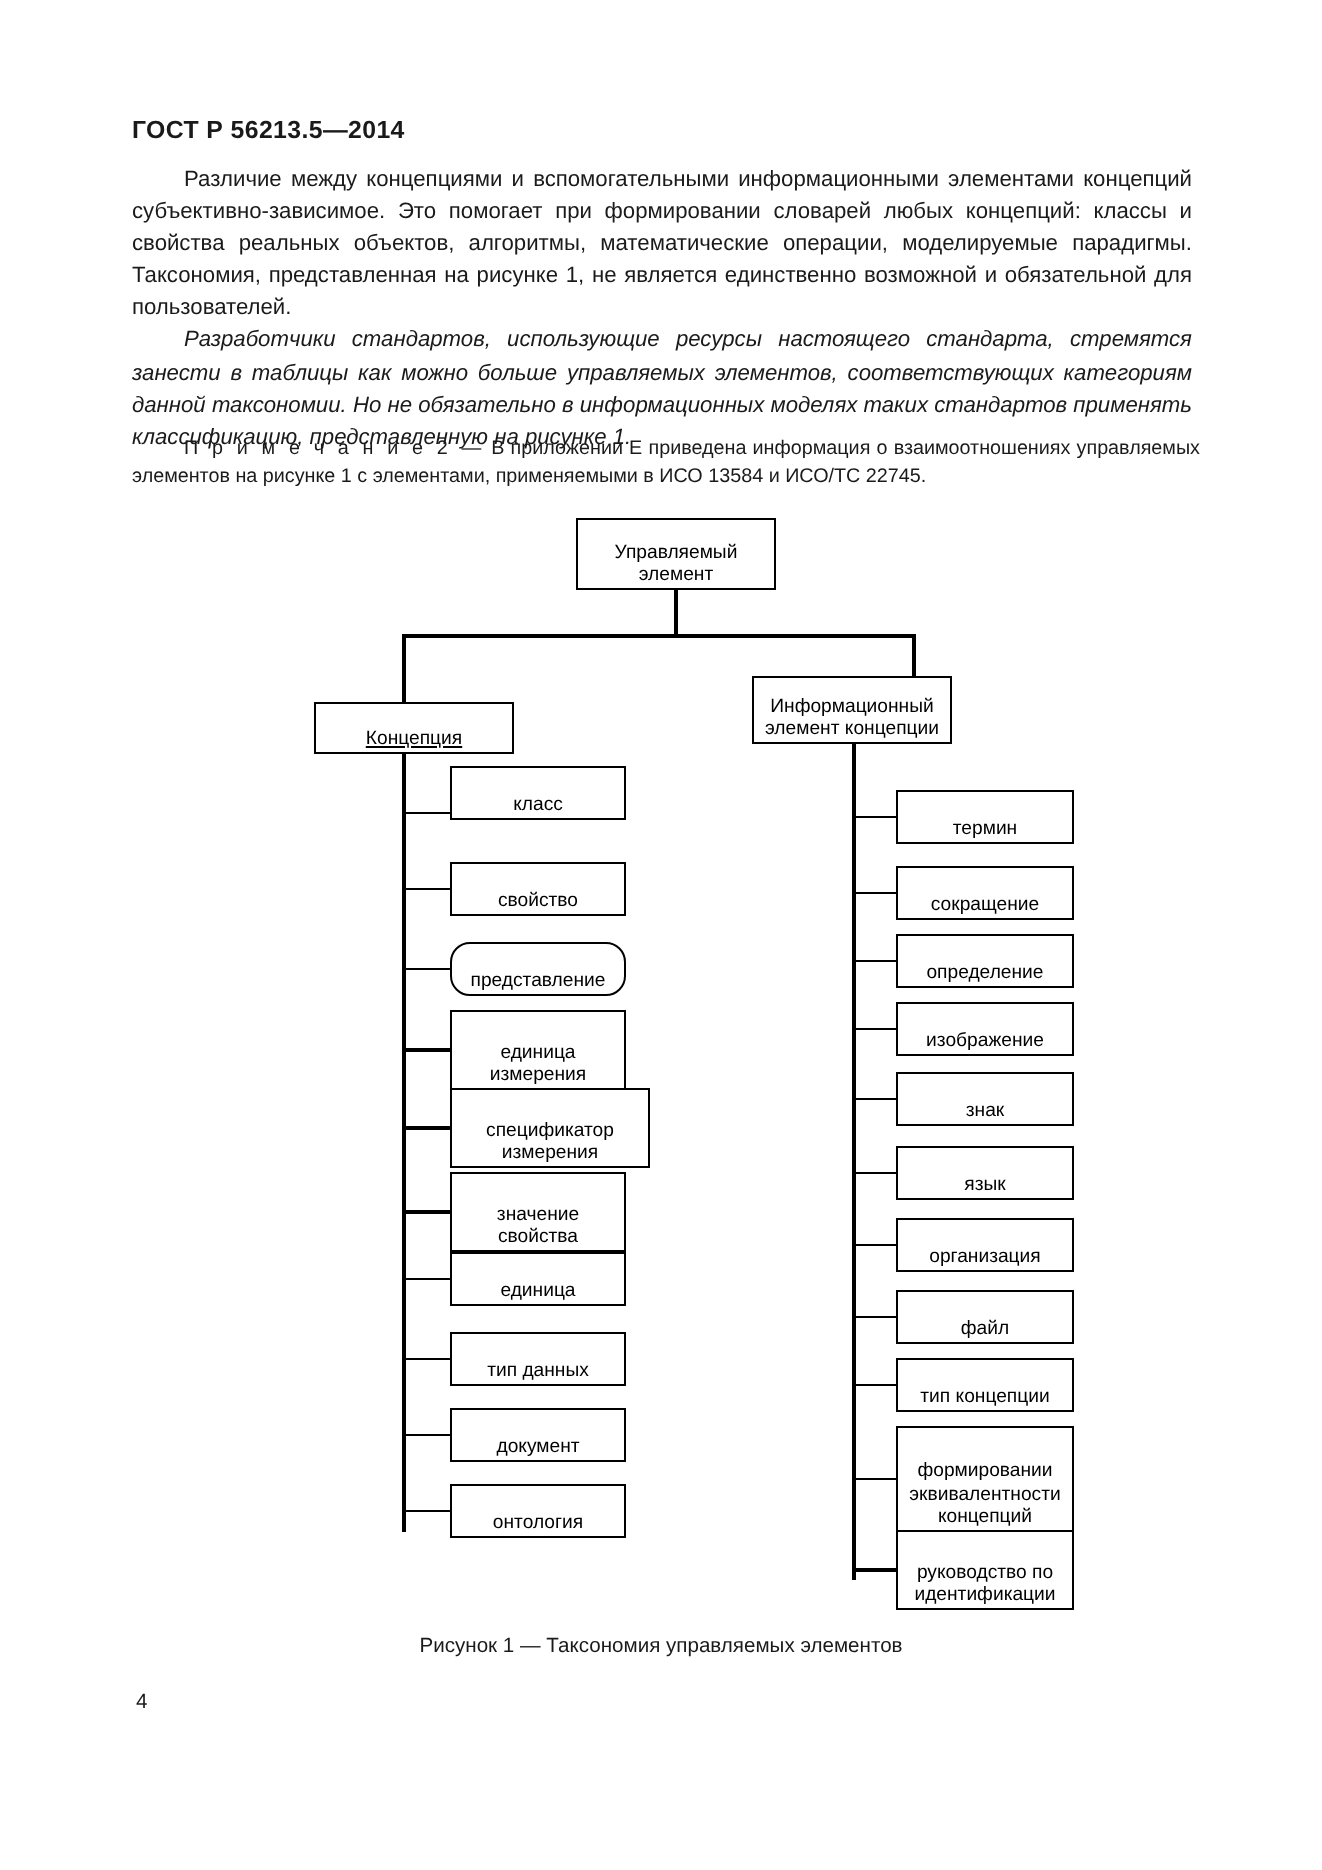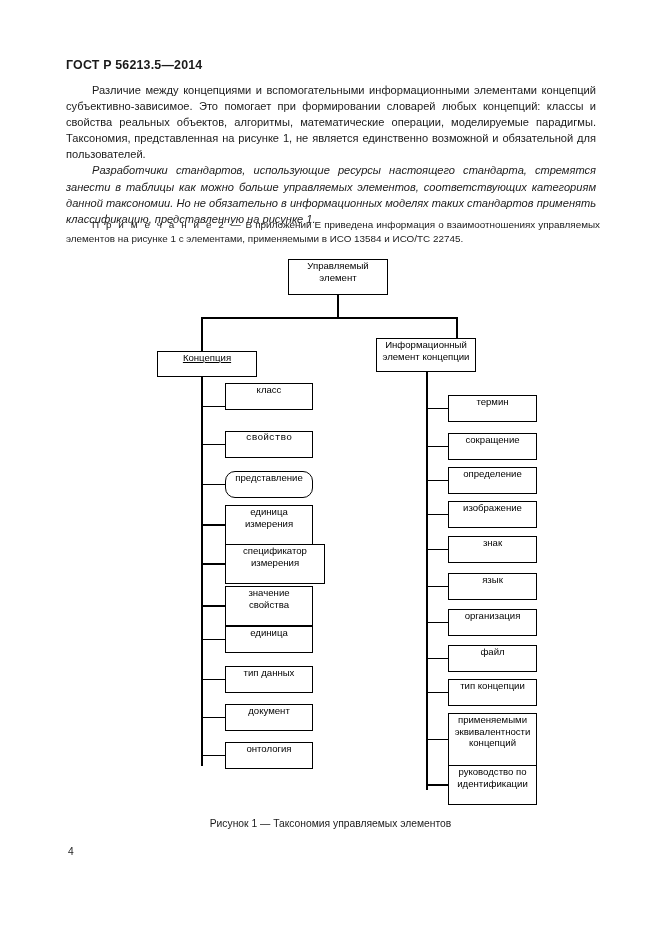--- a/index.html
+++ b/index.html
@@ -77,21 +77,21 @@
     top: 255px;
     width: 661px;
     height: 560px;
   }
   .node {
     position: absolute;
     border: 1.6px solid #000;
     background: #fff;
     box-sizing: border-box;
     display: flex;
-    align-items: flex-start;
+    align-items: flex-end;
     justify-content: center;
     text-align: center;
     font-size: 9.6px;
     line-height: 11.6px;
     color: #000;
     z-index: 2;
     padding: 0 2px;
   }
   .node span { display: block; }
   .conn {
@@ -168,21 +168,21 @@
 
     <div class="conn v" style="left:426px; top:117px; height:418px;"></div>
 
     <div id="left-children">
         <div class="node" style="left: 225px; top: 128px; width: 88px; height: 27px;">
           <div>
             <span>класс</span>
           </div>
         </div>
         <div class="conn h" style="left: 201px; top: 150.65px; width: 24px;"></div>
-        <div class="node" style="left: 225px; top: 176px; width: 88px; height: 27px; font-family: Liberation Mono, monospace;">
+        <div class="node" style="left: 225px; top: 176px; width: 88px; height: 27px;">
           <div>
             <span>свойство</span>
           </div>
         </div>
         <div class="conn h" style="left: 201px; top: 188.65px; width: 24px;"></div>
         <div class="node" style="left: 225px; top: 216px; width: 88px; height: 27px; border-radius: 10px;">
           <div>
             <span>представление</span>
           </div>
         </div>
@@ -284,21 +284,21 @@
         </div>
         <div class="conn h" style="left: 426px; top: 402.65px; width: 22px;"></div>
         <div class="node" style="left: 448px; top: 424px; width: 89px; height: 27px;">
           <div>
             <span>тип концепции</span>
           </div>
         </div>
         <div class="conn h" style="left: 426px; top: 436.65px; width: 22px;"></div>
         <div class="node" style="left: 448px; top: 458px; width: 89px; height: 53px;">
           <div>
-            <span>применяемыми</span>
+            <span>формировании</span>
             <span>эквивалентности</span>
             <span>концепций</span>
           </div>
         </div>
         <div class="conn h" style="left: 426px; top: 483.65px; width: 22px;"></div>
         <div class="node" style="left: 448px; top: 510px; width: 89px; height: 40px;">
           <div>
             <span>руководство по</span>
             <span>идентификации</span>
           </div>

